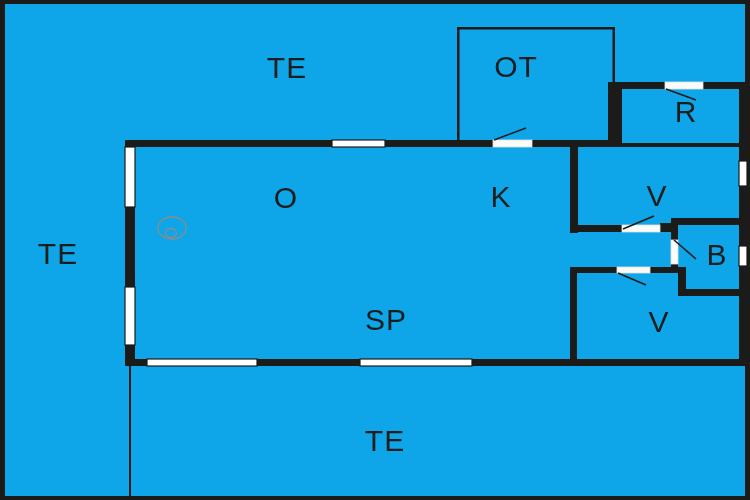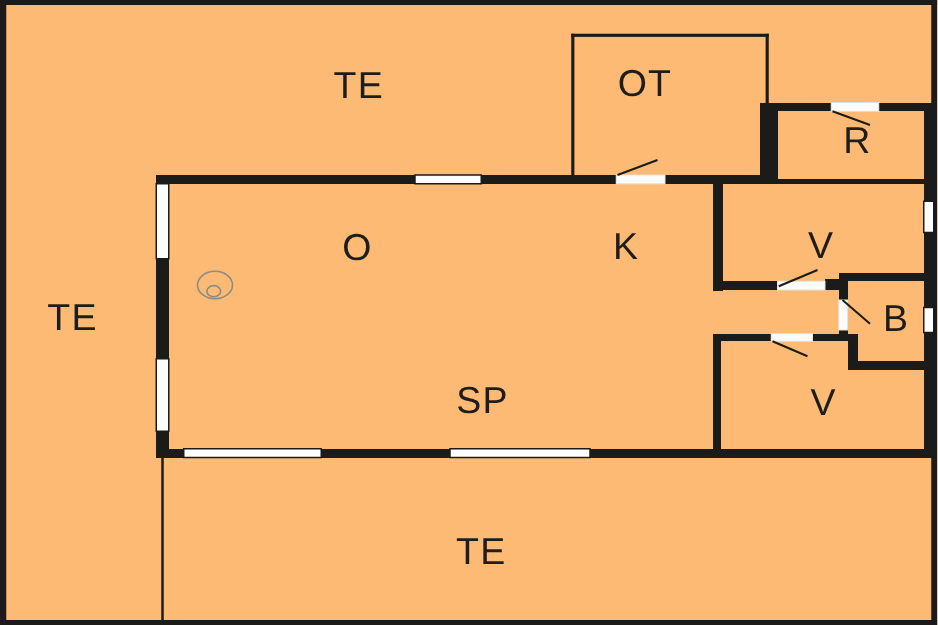--- a/index.html
+++ b/index.html
@@ -5,21 +5,21 @@
   html, body {
     margin: 0;
     padding: 0;
     background: #ffffff;
     font-family: "Liberation Sans", sans-serif;
   }
   .canvas {
     position: relative;
     width: 750px;
     height: 500px;
-    background: #fdba74;
+    background: #0ea5e9;
     overflow: hidden;
     text-decoration: underline;
   }
   svg { display: block; }
   .room-label {
     font-family: "Liberation Sans", sans-serif;
     font-size: 30px;
     font-weight: 400;
     letter-spacing: 1px;
     fill: #1d1d1b;

